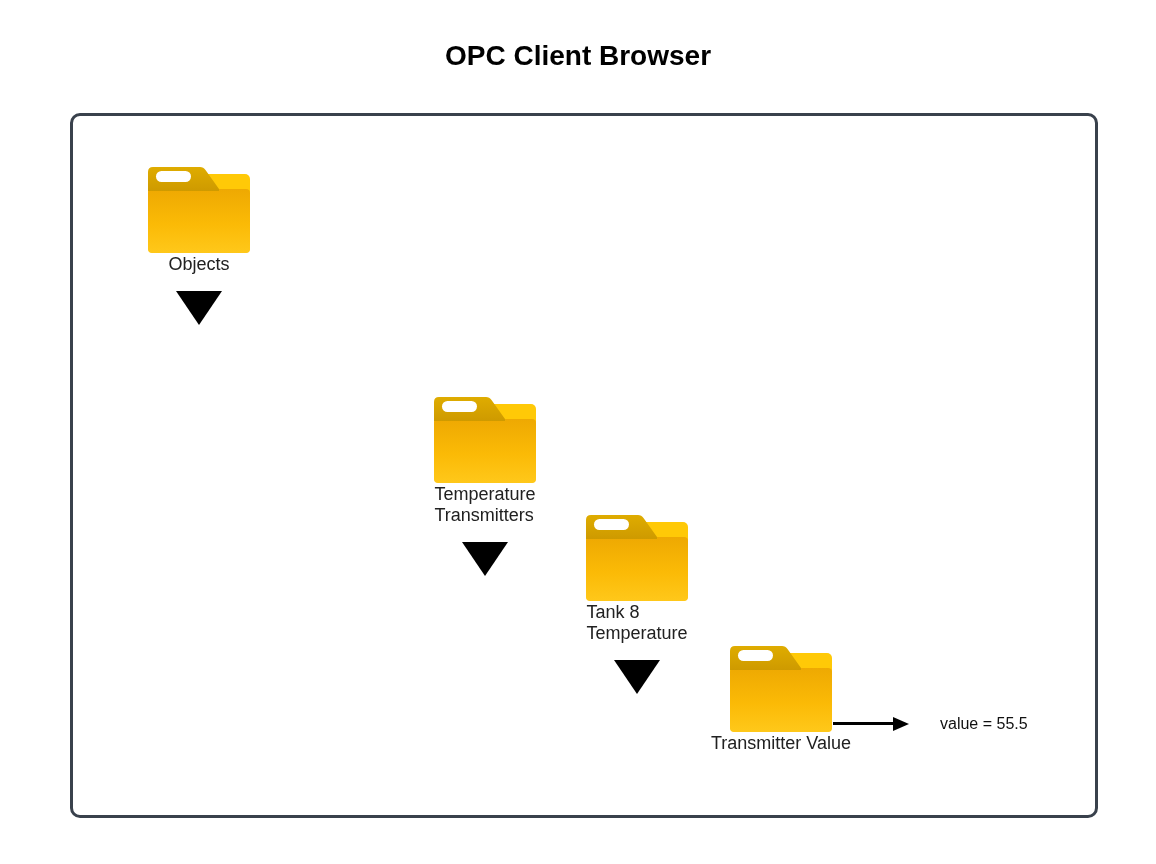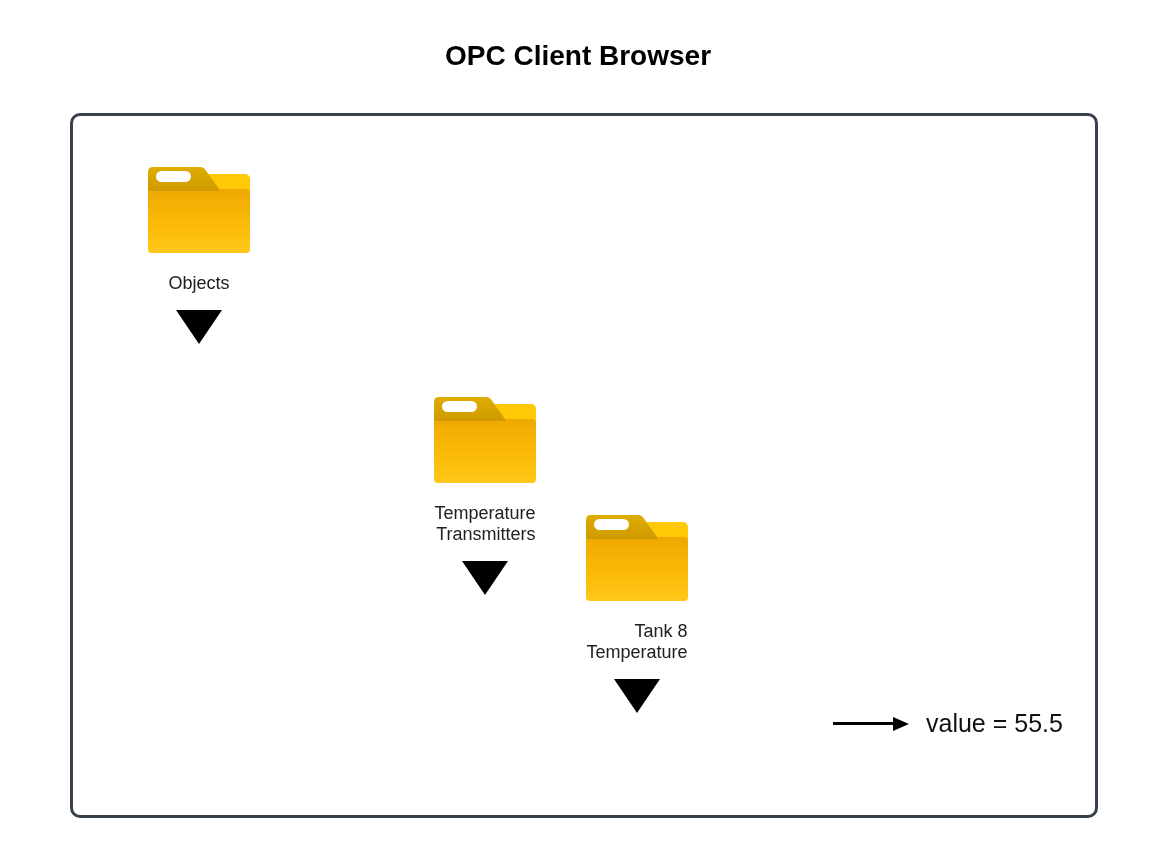--- a/index.html
+++ b/index.html
@@ -45,25 +45,25 @@
   .n2 { left: 235px; top: 273px; }
   .n3 { left: 390px; top: 396px; }
   .n4 { left: 542px; top: 514px; }
   .n5 { left: 686px; top: 645px; }
   .folder-svg {
     width: 104px;
     height: 88px;
     display: block;
   }
   .node-label {
-    margin-top: 19px;
+    margin-top: 0;
     font-size: 18px;
     line-height: 21px;
     color: #212121;
-    text-align: right;
+    text-align: left;
     white-space: pre-line;
   }
   .expand-tri {
     margin-top: 16px;
     width: 0;
     height: 0;
     border-left: 23px solid transparent;
     border-right: 23px solid transparent;
     border-top: 34px solid #000000;
   }
@@ -81,22 +81,22 @@
     background: #000000;
   }
   .arrow-head {
     width: 0;
     height: 0;
     border-left: 16px solid #000000;
     border-top: 7px solid transparent;
     border-bottom: 7px solid transparent;
   }
   .value-text {
-    margin-left: 17px;
-    font-size: 25px;
+    margin-left: 31px;
+    font-size: 16px;
     line-height: 27px;
     color: #111111;
     white-space: nowrap;
   }
   .defs-holder {
     position: absolute;
     width: 0;
     height: 0;
     overflow: hidden;
   }
@@ -150,20 +150,26 @@
 
   <div class="node n4">
     <svg class="folder-svg" viewBox="0 0 104 88">
         <use href="#folder-symbol"></use>
       </svg>
     <div class="node-label">Tank 8
 Temperature</div>
     <div class="expand-tri"></div>
   </div>
 
+  <div class="node n5">
+    <svg class="folder-svg" viewBox="0 0 104 88">
+        <use href="#folder-symbol"></use>
+      </svg>
+    <div class="node-label">Transmitter Value</div>
+  </div>
 
   <div class="value-arrow">
     <div class="arrow-line"></div>
     <div class="arrow-head"></div>
     <div class="value-text">value = 55.5</div>
   </div>
 
 </div>
 
 </body></html>

